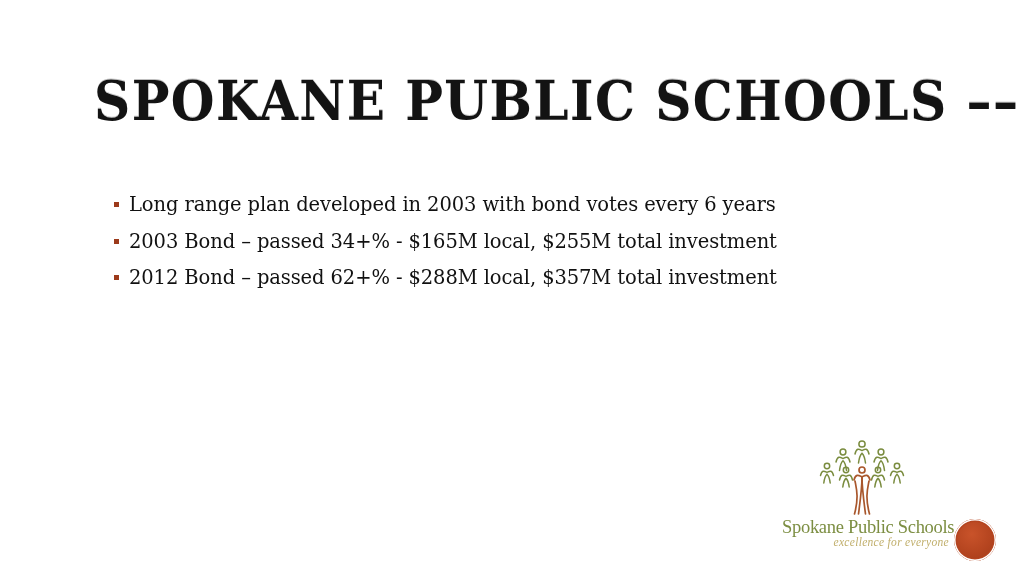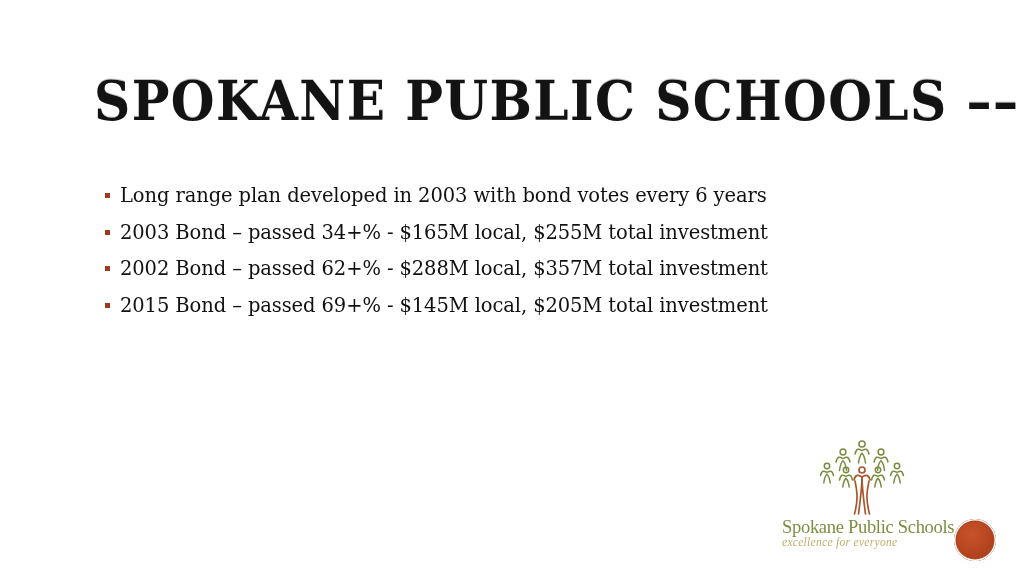--- a/index.html
+++ b/index.html
@@ -43,21 +43,21 @@
       -0.7px 0.6px 0 rgba(255,255,255,0.35),
        0 -0.8px 0 rgba(0,0,0,0.25);
   }
 
   
   .bullet-list {
     position: absolute;
     left: 98px;
     top: 178px;
     width: 800px;
-    margin: 7px;
+    margin: 16px;
     padding: 0;
     list-style: none;
   }
   .bullet-item {
     position: relative;
     padding-left: 15px;
     margin: 0 0 15.5px 0;
     font-family: "DejaVu Serif", "Liberation Serif", serif;
     font-size: 19.5px;
     line-height: 21px;
@@ -100,24 +100,24 @@
     text-align: center;
     font-family: "Liberation Serif", serif;
     font-size: 18.5px;
     line-height: 20px;
     color: #7C8E42;
     letter-spacing: -0.3px;
     white-space: nowrap;
   }
   .logo-tagline {
     position: absolute;
-    left: 0;
+    left: 7px;
     top: 99px;
     width: 160px;
-    text-align: left;
+    text-align: right;
     font-family: "Liberation Serif", serif;
     font-style: italic;
     font-size: 11.5px;
     line-height: 13px;
     color: #C0AE6A;
     letter-spacing: 0.3px;
     white-space: nowrap;
   }
 
   
@@ -156,25 +156,21 @@
     <li class="bullet-item">
       <span class="bullet-marker"></span>
       <span class="bullet-text">Long range plan developed in 2003 with bond votes every 6 years</span>
     </li>
     <li class="bullet-item">
       <span class="bullet-marker"></span>
       <span class="bullet-text">2003 Bond – passed 34+% - $165M local, $255M total investment</span>
     </li>
     <li class="bullet-item">
       <span class="bullet-marker"></span>
-      <span class="bullet-text">2002 Bond – passed 62+% - $288M local, $357M total investment</span>
-    </li>
-    <li class="bullet-item">
-      <span class="bullet-marker"></span>
-      <span class="bullet-text">2015 Bond – passed 69+% - $145M local, $205M total investment</span>
+      <span class="bullet-text">2012 Bond – passed 62+% - $288M local, $357M total investment</span>
     </li>
   </ul>
 
   <div class="logo-block">
     <svg class="logo-tree" viewBox="0 0 104 80">
       <g fill="none" stroke="#7A8C3F" stroke-width="1.5" stroke-linecap="round">
 
         <circle cx="52" cy="7" r="3.1"></circle>
         <path d="M45 17 C46.5 10.5 49 12 52 13.5 C55 12 57.5 10.5 59 17"></path>
         <path d="M48.5 26 C49.2 20.5 50.6 17.5 52 16.2 C53.4 17.5 54.8 20.5 55.5 26"></path>

